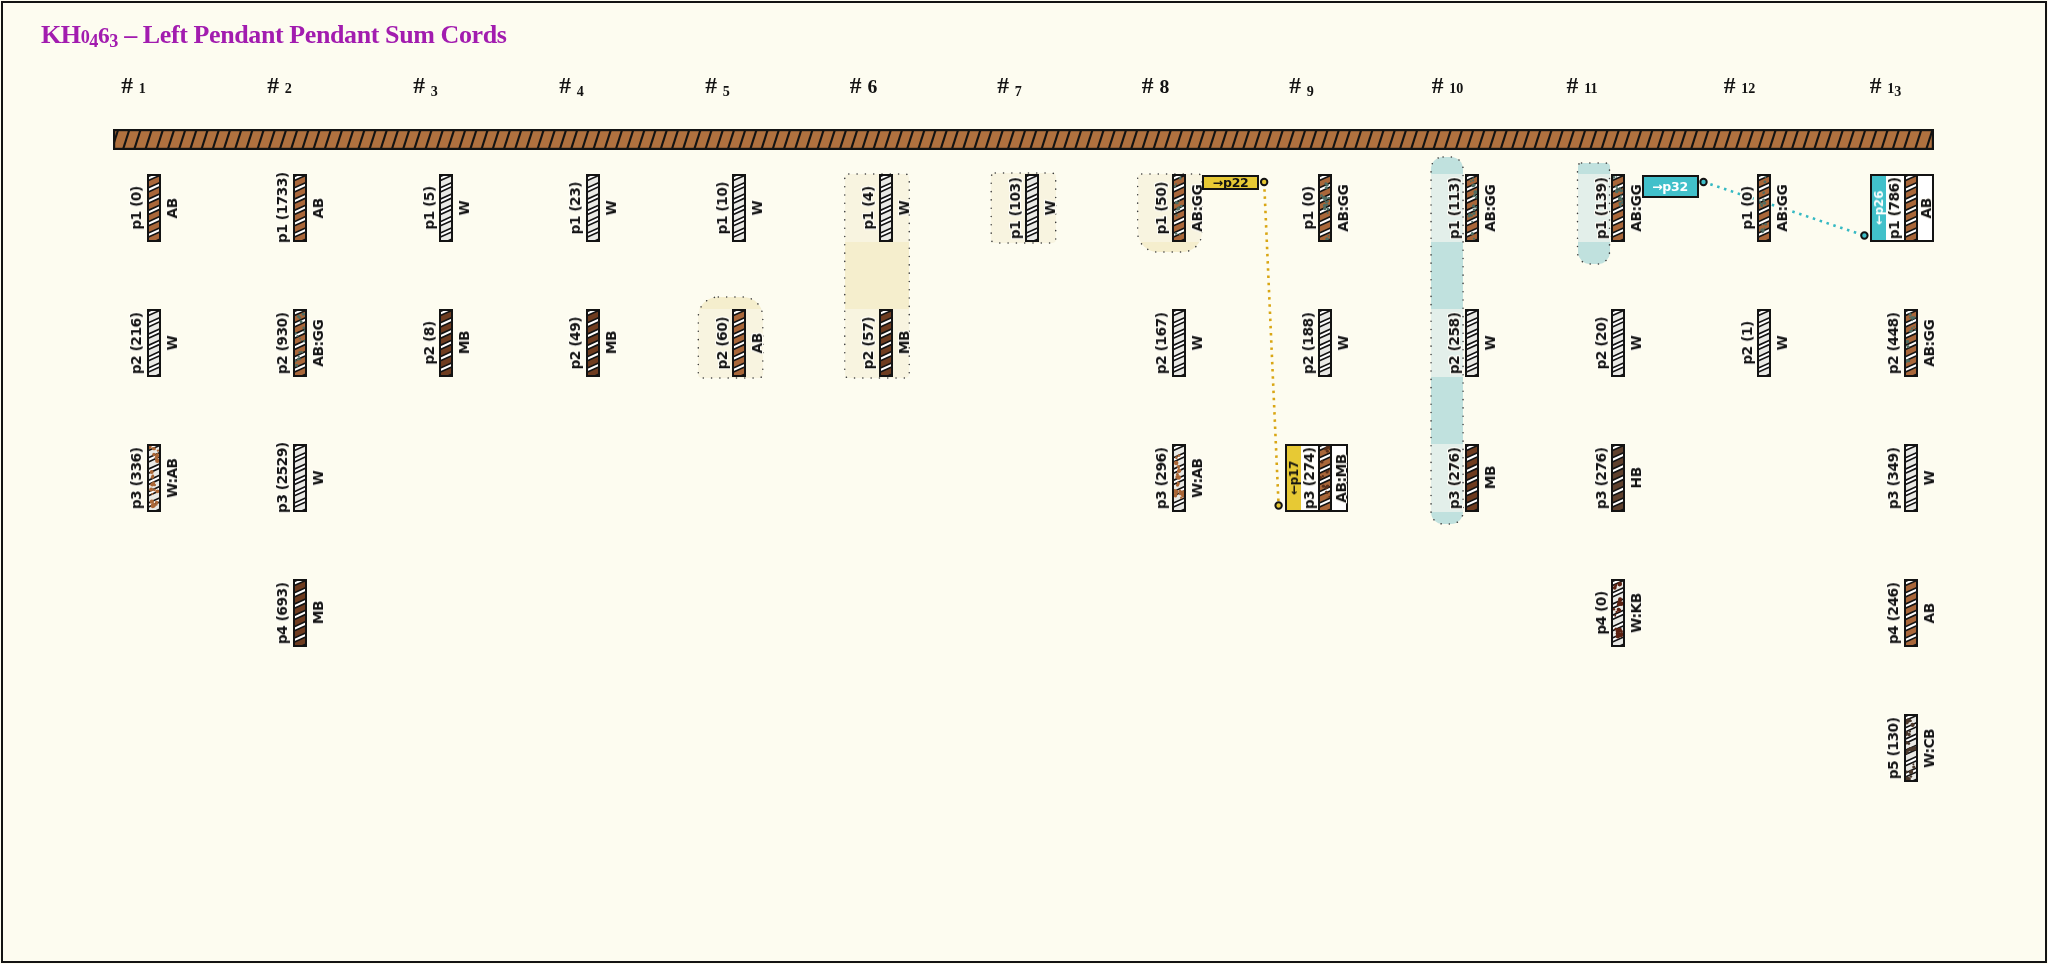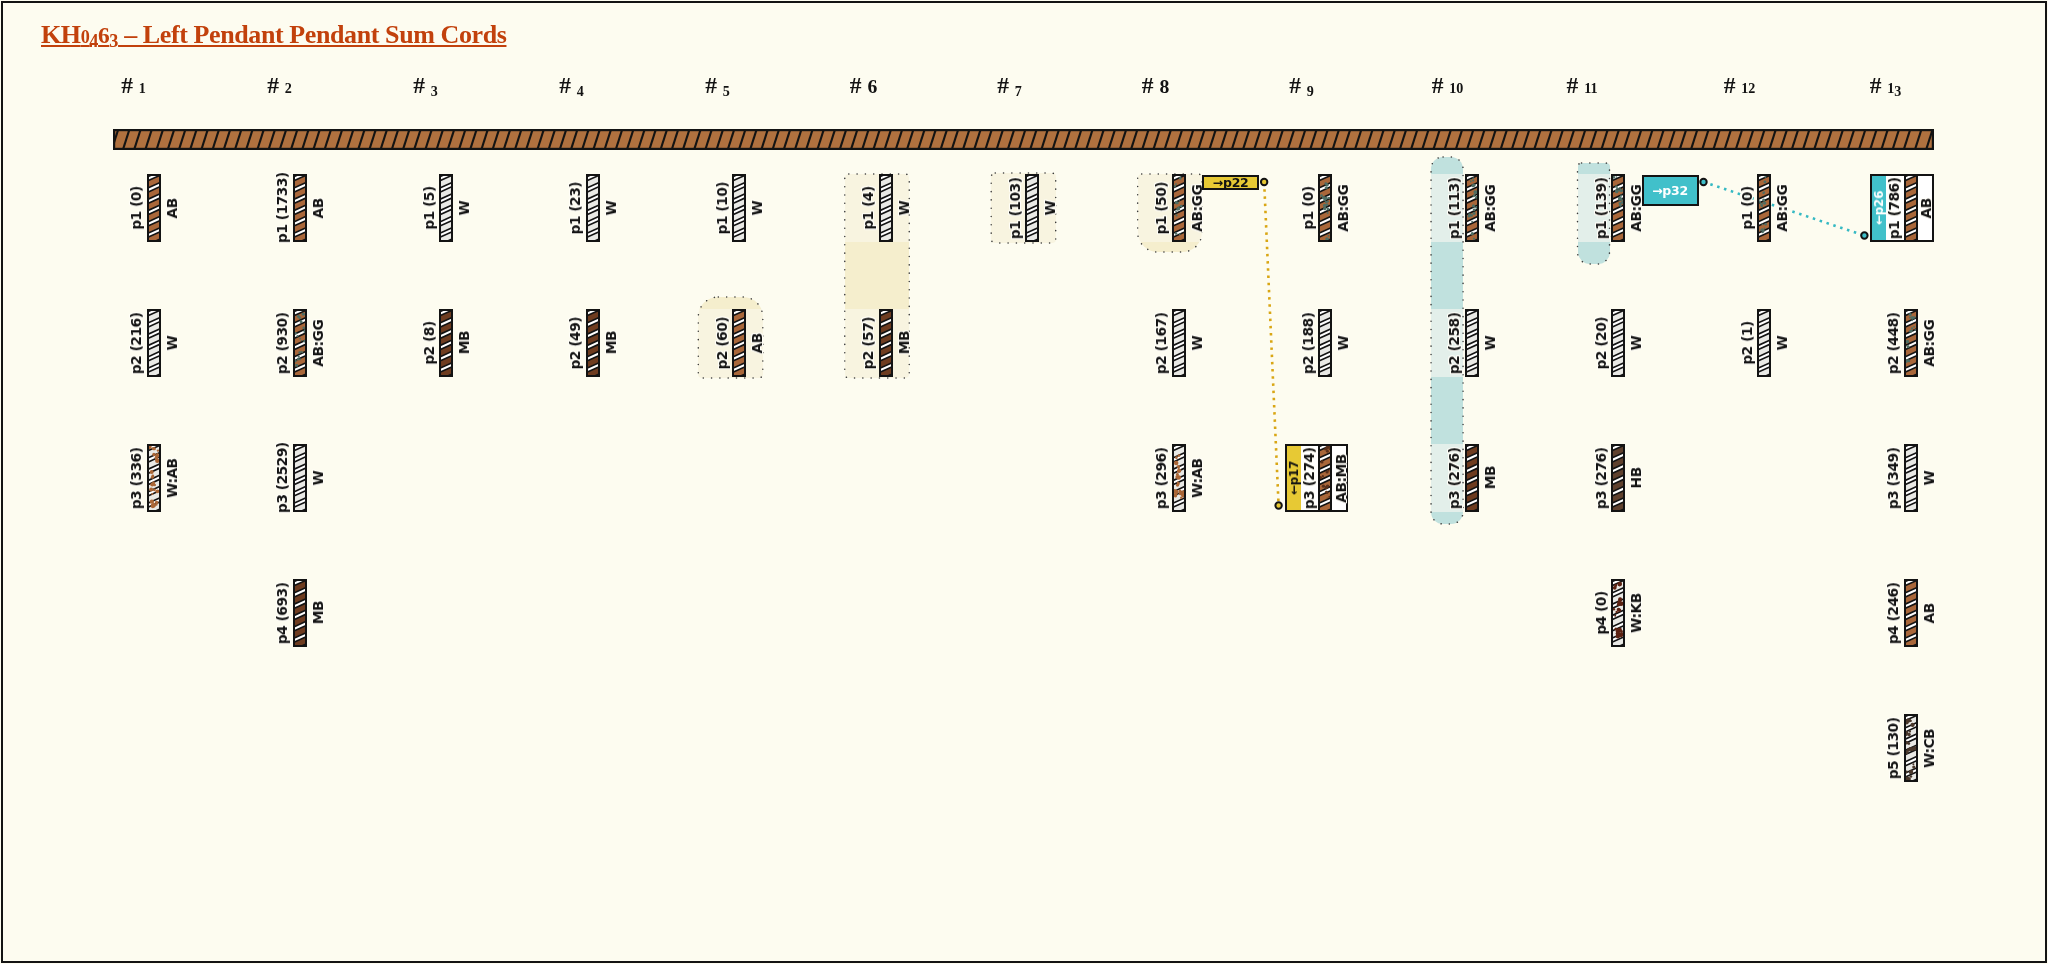--- a/index.html
+++ b/index.html
@@ -12,23 +12,22 @@
   }
   .frame{
     position:absolute;inset:1px;
     border:2px solid #131313;
     pointer-events:none;
   }
   .title{
     position:absolute;left:41px;top:22px;
     font:700 26px "Liberation Serif",serif;
     line-height:1;
-    color:#c2410c;letter-spacing:-0.4px;
+    color:#a21caf;letter-spacing:-0.4px;
     white-space:nowrap;
-    text-decoration:underline;
   }
   .title .os{font-size:0.70em;}
   .title .os-tall{font-size:0.90em;}
   .colhead{
     position:absolute;top:74px;width:160px;
     text-align:center;
     font:700 23.5px "Liberation Serif",serif;
     line-height:1;
     color:#131313;
   }
@@ -1282,16 +1281,16 @@
         <circle cx="5.1" cy="20.5" r="1.69" fill="#4a382b"></circle>
         <circle cx="2.5" cy="20.7" r="1.24" fill="#4a382b"></circle>
         <circle cx="4.3" cy="35.9" r="1.72" fill="#4a382b"></circle>
         <circle cx="2.7" cy="38.5" r="1.79" fill="#4a382b"></circle>
         <rect x="1" y="1" width="12" height="66" fill="none" stroke="#131313" stroke-width="2"></rect>
       </svg>
       <div class="vtext" style="left: 1919.9px; top: 714px; width: 18px; height: 68px;">W:CB</div>
     </div>
   <div id="chips">
       <div class="chip" style="left: 1202.15px; top: 175px; width: 57px; height: 15px; background: rgba(231, 200, 50, 0.99); color: rgb(19, 19, 19);">→p22</div>
-      <div class="chip" style="left: 1641.5px; top: 175px; width: 57px; height: 31px; background: rgba(63, 191, 201, 0.99); color: rgb(255, 255, 255);">→p32</div>
+      <div class="chip" style="left: 1641.5px; top: 175px; width: 57px; height: 23px; background: rgba(63, 191, 201, 0.99); color: rgb(255, 255, 255);">→p32</div>
     </div>
   <div class="frame"></div>
 </div>
 
 </body></html>

